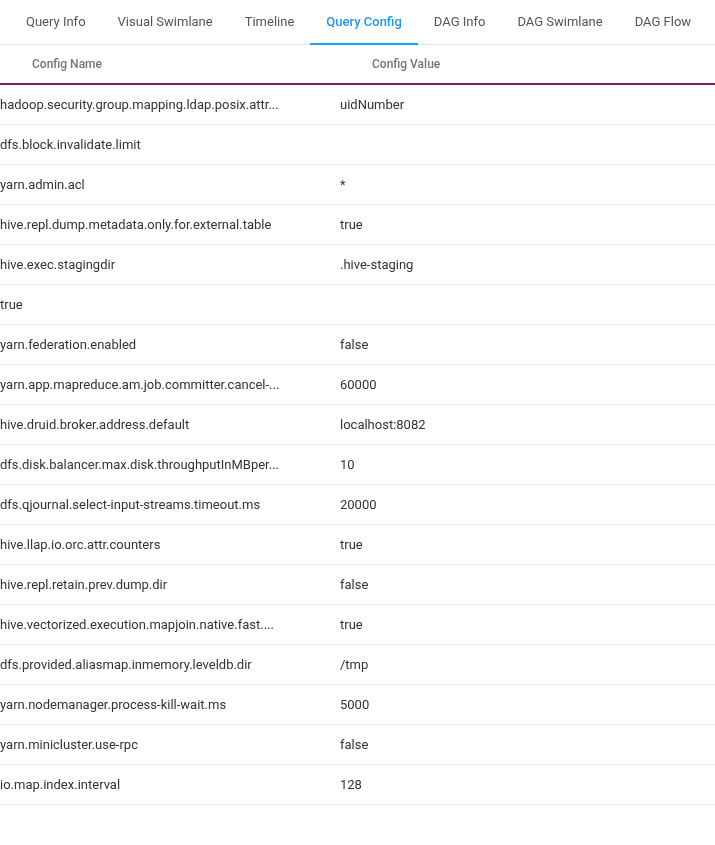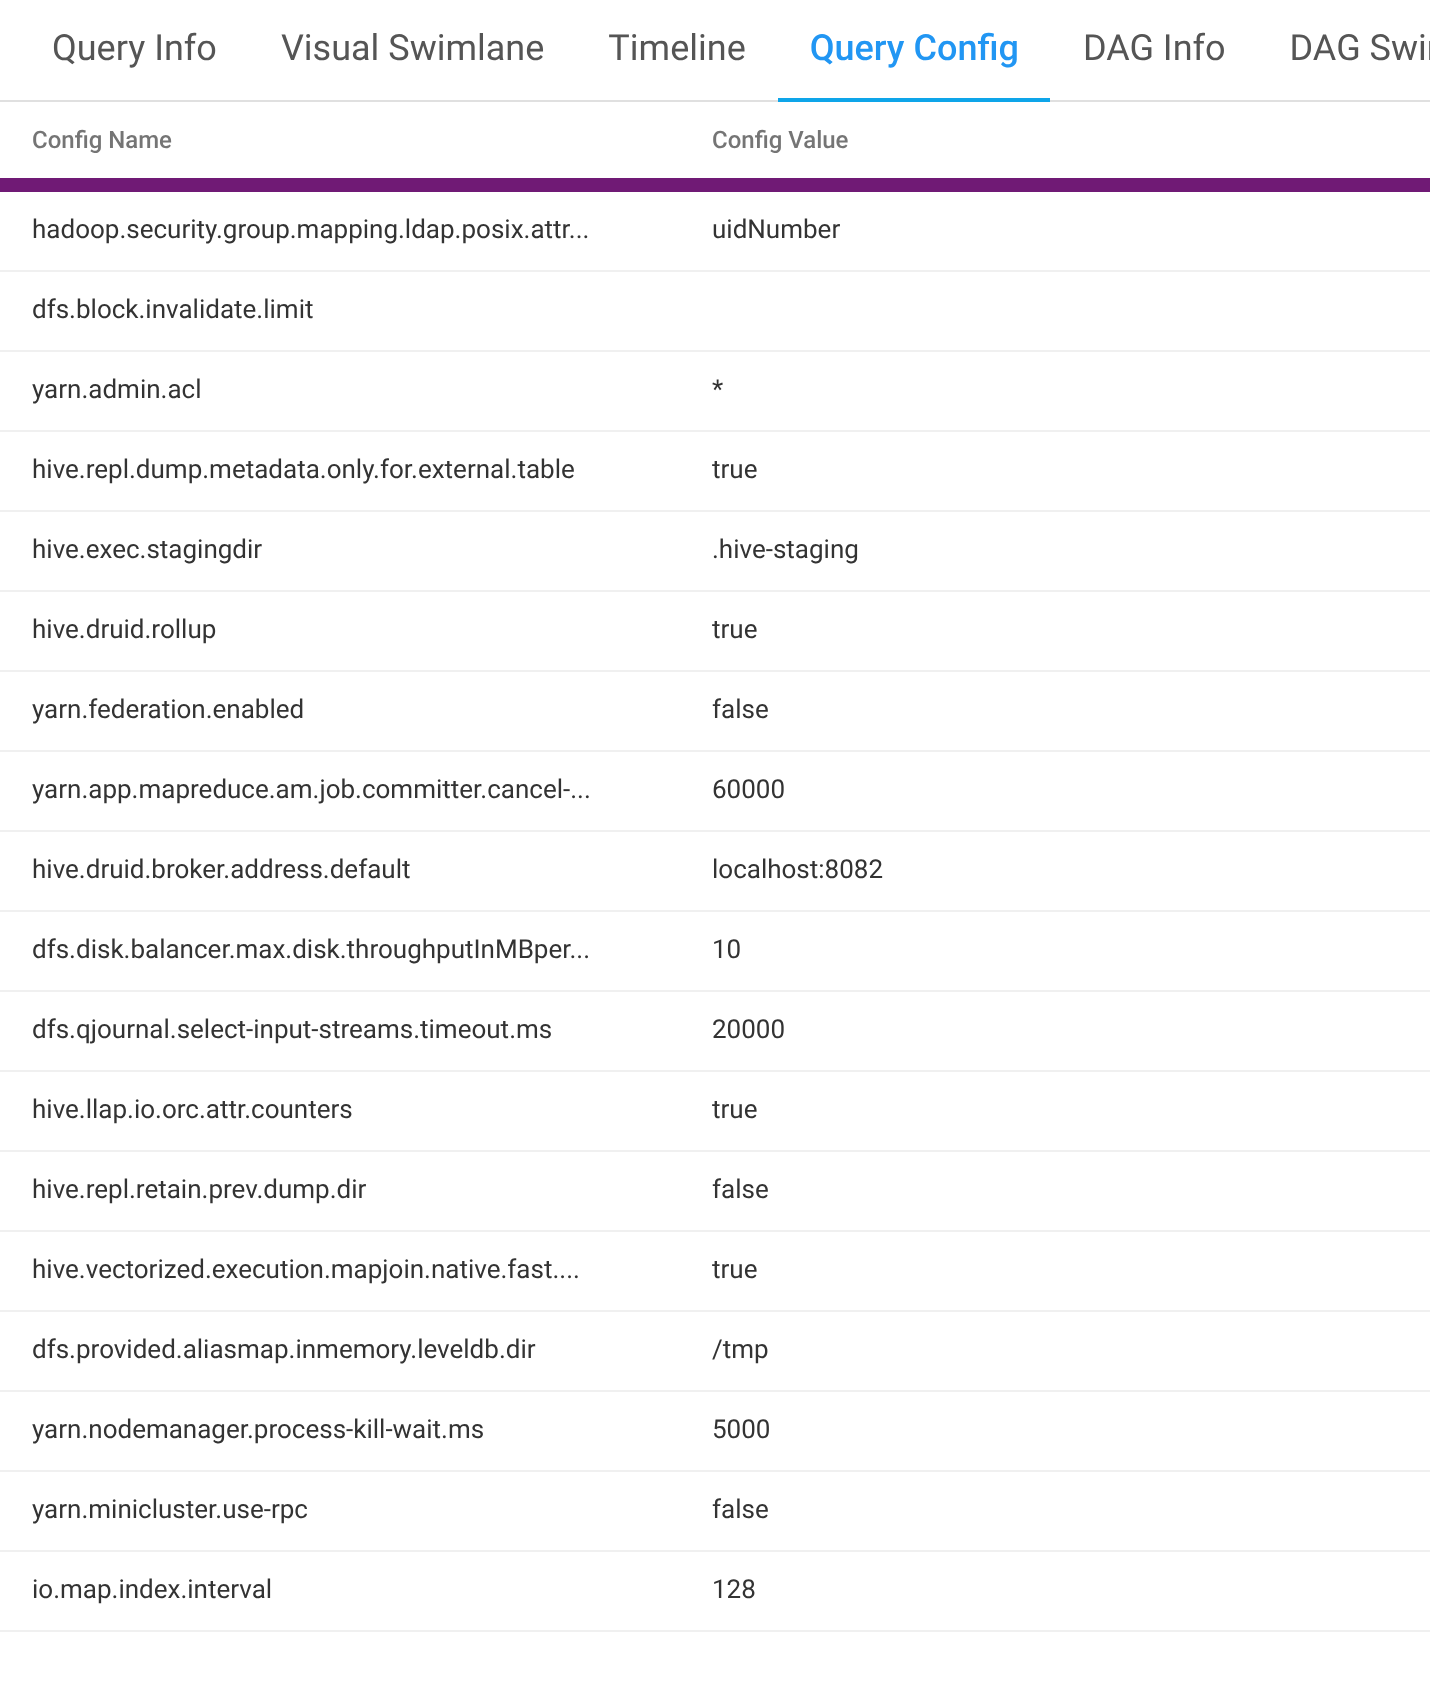--- a/index.html
+++ b/index.html
@@ -16,52 +16,52 @@
       min-height: 845px;
     }
     .tabs {
       display: flex;
       border-bottom: 1px solid #e0e0e0;
       padding: 0 10px;
     }
     .tab {
       padding: 14px 16px;
       cursor: pointer;
-      font-size: 18px;
+      font-size: 13px;
       color: #555;
       white-space: nowrap;
       border-bottom: 2px solid transparent;
       margin-bottom: -1px;
     }
     .tab.active {
       color: #2196f3;
       border-bottom: 2px solid #0ea5e9;
       font-weight: 500;
     }
     .table-container {
       width: 100%;
     }
     .table-header {
       display: flex;
-      padding: 12px 16px;
-      border-bottom: 7px solid #701a75;
+      padding: 12px 32px;
+      border-bottom: 2px solid #701a75;
       color: #757575;
       font-size: 12px;
       font-weight: 500;
     }
     .col-name {
       flex: 0 0 340px;
       width: 340px;
     }
     .col-value {
       flex: 1;
     }
     .table-row {
       display: flex;
-      padding: 10px 16px;
+      padding: 10px 0;
       border-bottom: 1px solid #f0f0f0;
       align-items: center;
       min-height: 40px;
     }
     .cell-name {
       flex: 0 0 340px;
       width: 340px;
       color: #333;
       font-size: 13px;
       overflow: hidden;
@@ -107,21 +107,20 @@
       </div>
       <div class="table-row">
         <div class="cell-name">hive.repl.dump.metadata.only.for.external.table</div>
         <div class="cell-value">true</div>
       </div>
       <div class="table-row">
         <div class="cell-name">hive.exec.stagingdir</div>
         <div class="cell-value">.hive-staging</div>
       </div>
       <div class="table-row">
-        <div class="cell-name">hive.druid.rollup</div>
         <div class="cell-value">true</div>
       </div>
       <div class="table-row">
         <div class="cell-name">yarn.federation.enabled</div>
         <div class="cell-value">false</div>
       </div>
       <div class="table-row">
         <div class="cell-name">yarn.app.mapreduce.am.job.committer.cancel-...</div>
         <div class="cell-value">60000</div>
       </div>

